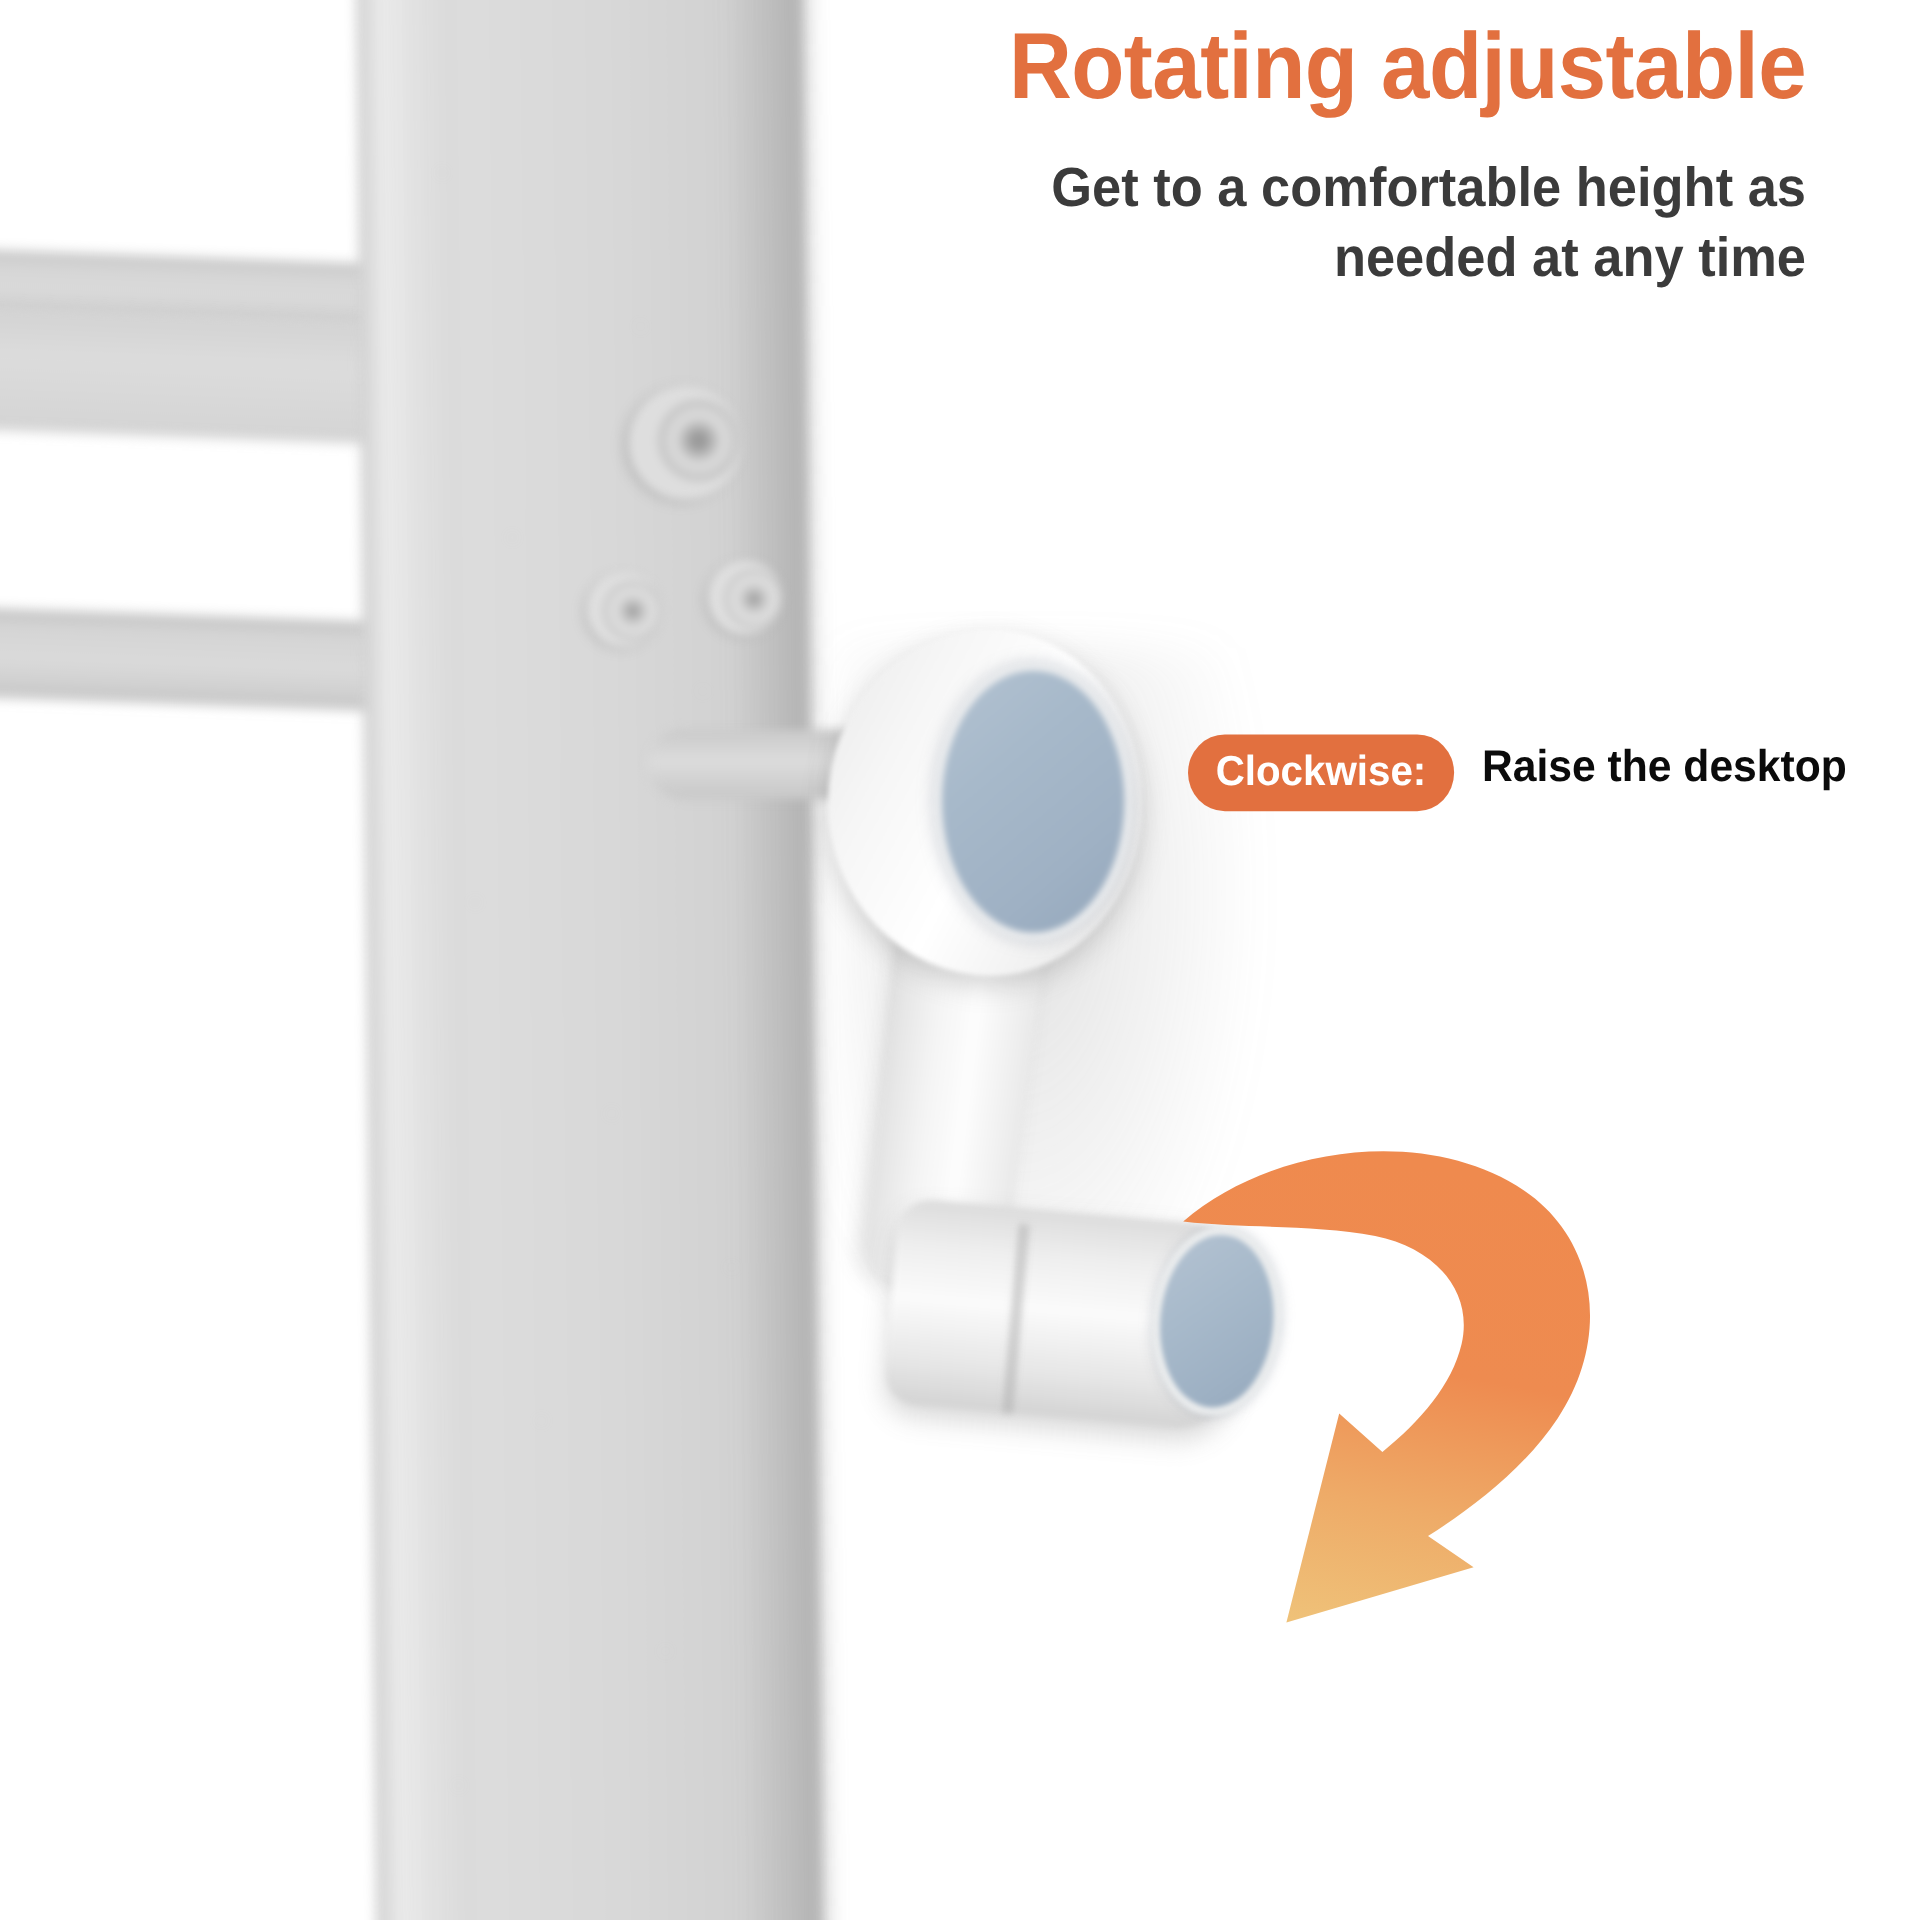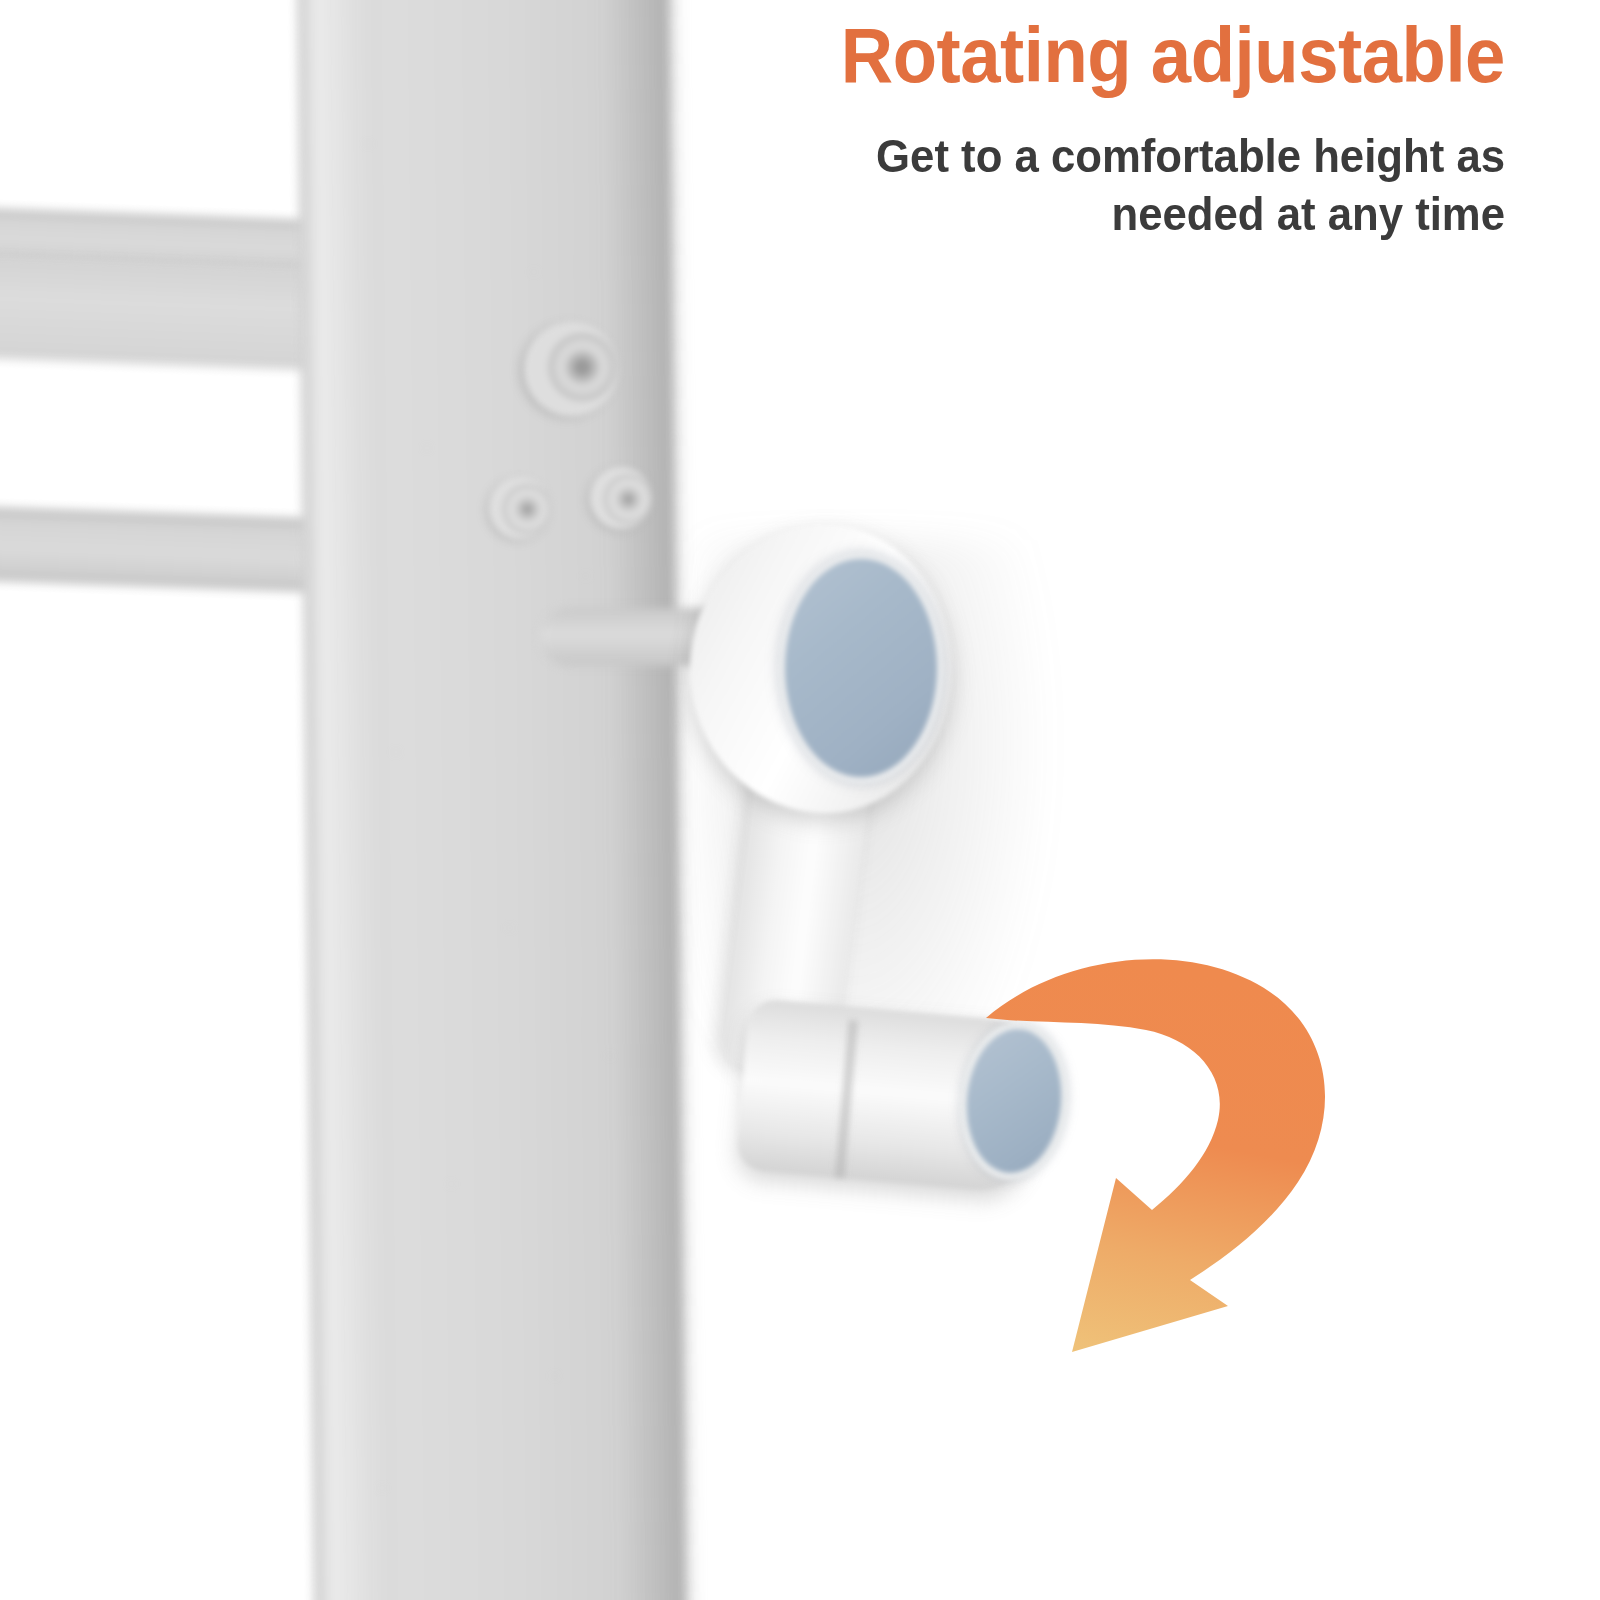--- a/index.html
+++ b/index.html
@@ -343,15 +343,19 @@
       Z" fill="url(#arrGrad)"></path>
   </svg>
 
   <div class="headline">Rotating adjustable</div>
 
   <div class="subhead">
     <div>Get to a comfortable height as</div>
     <div>needed at any time</div>
   </div>
 
+  <div class="badge-row" id="row-cw">
+    <div class="pill">Clockwise:</div>
+    <div class="desc">Raise the desktop</div>
+  </div>
 
 
 </div>
 
 </body></html>

